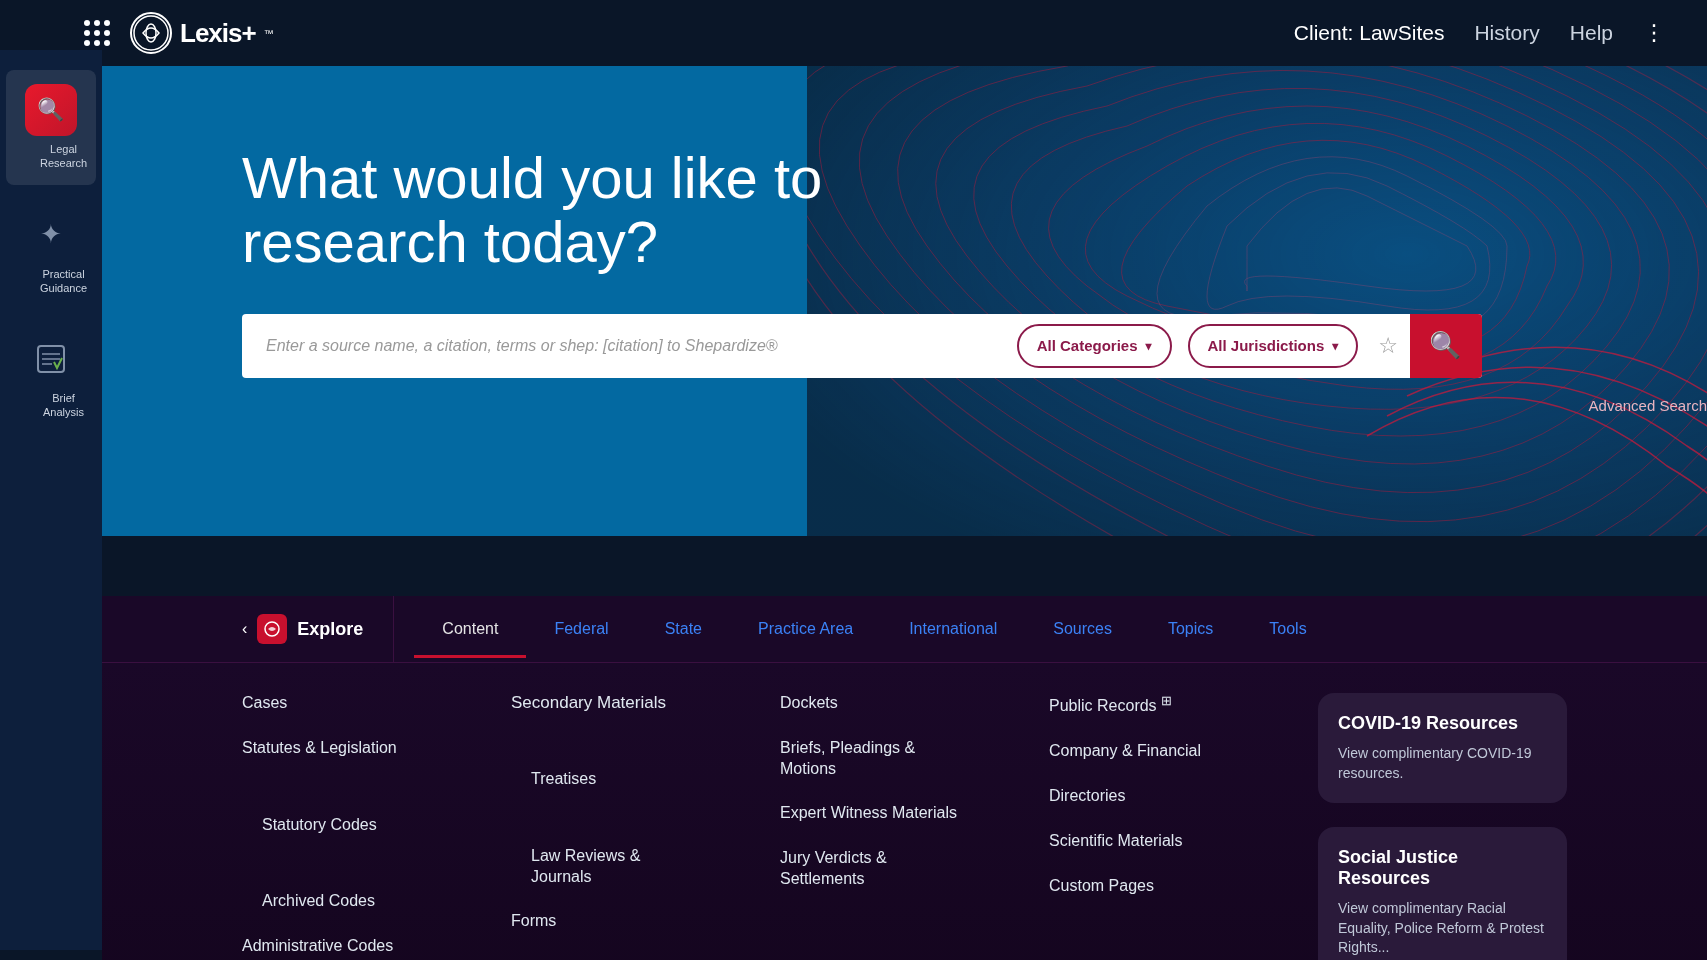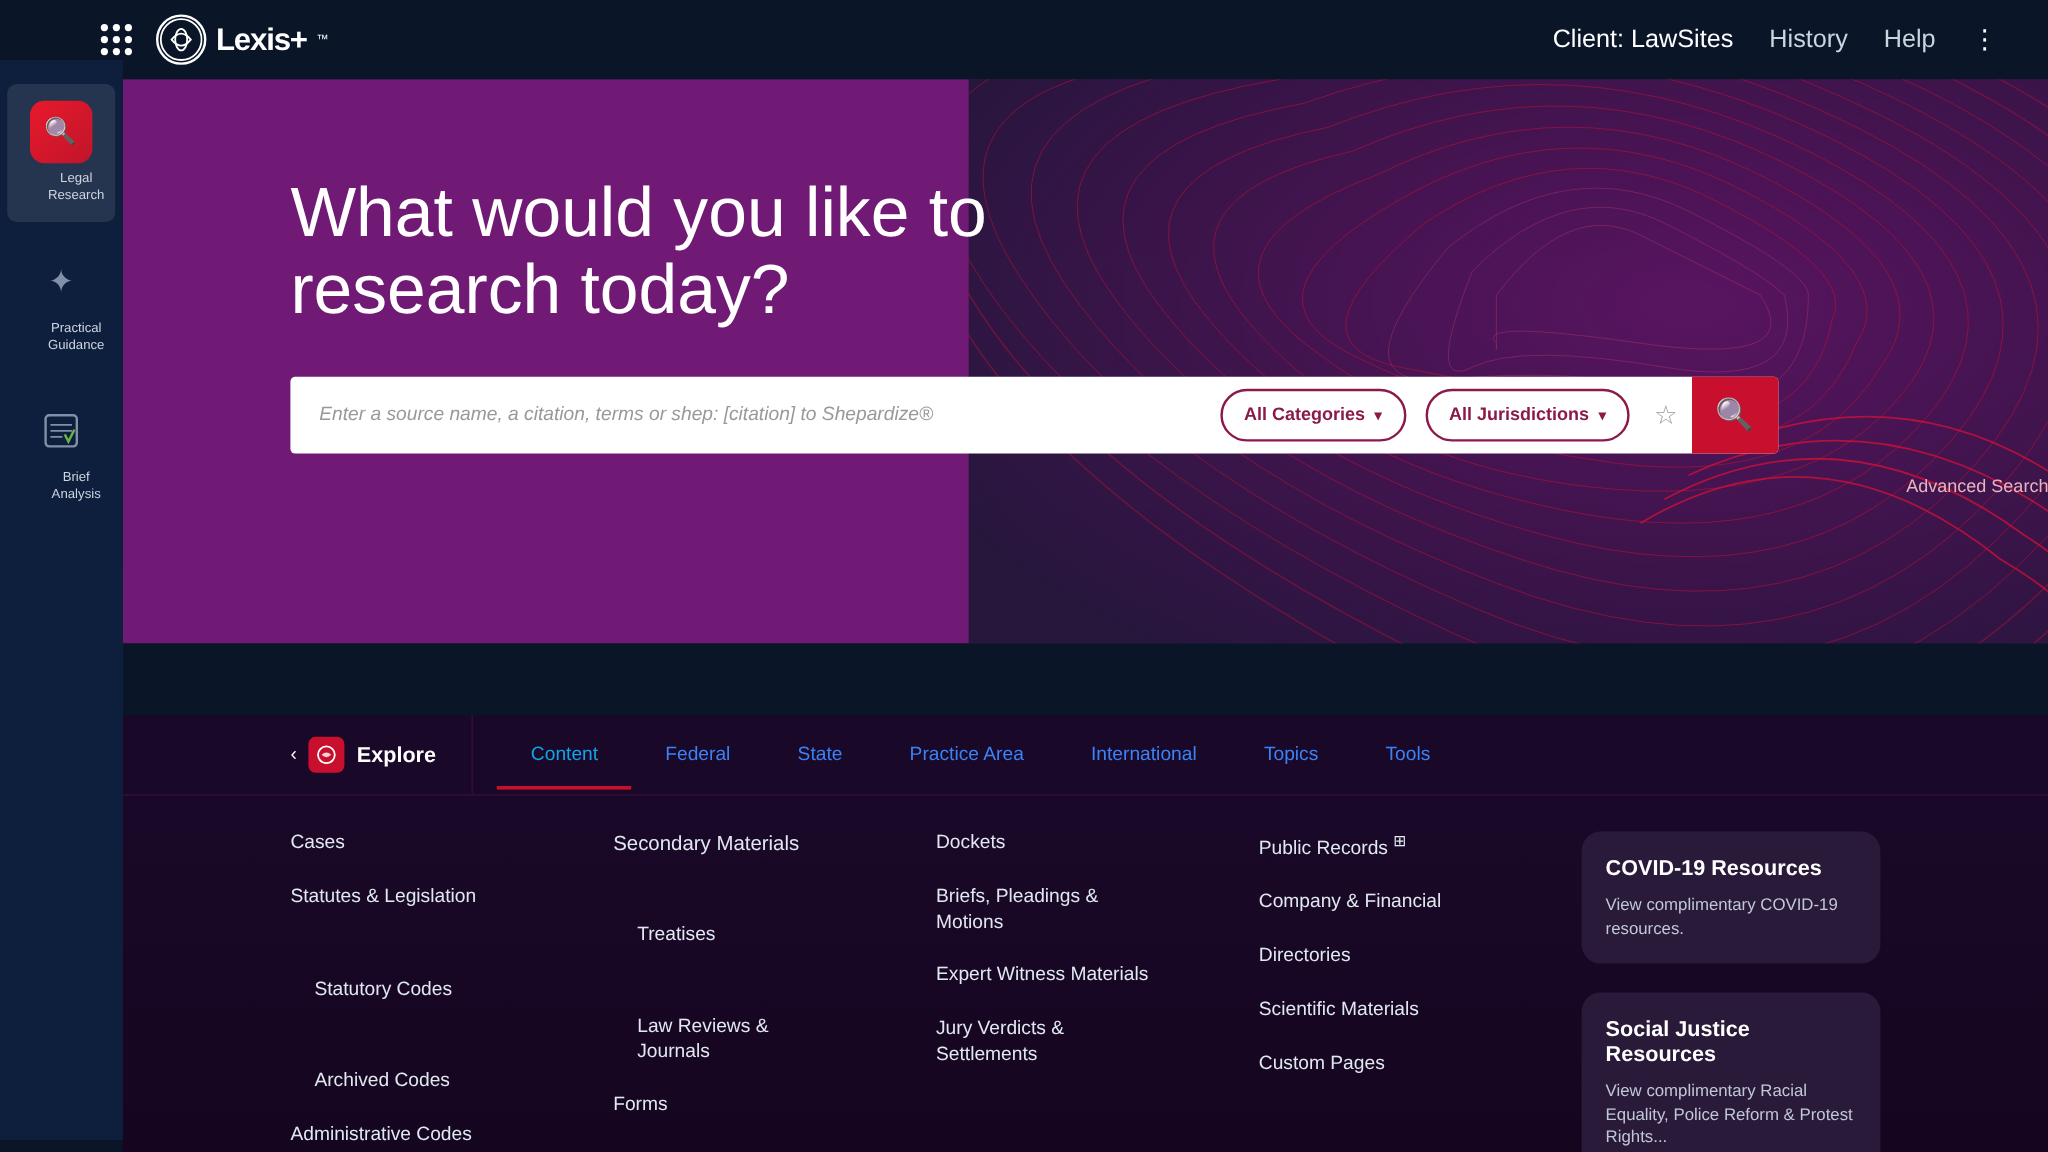--- a/index.html
+++ b/index.html
@@ -83,21 +83,21 @@
     .three-dots {
       font-size: 22px;
       color: white;
       cursor: pointer;
       letter-spacing: 2px;
     }
 
     
     .hero {
       position: relative;
-      background: #701a75;
+      background: #0369a1;
       min-height: 470px;
       overflow: hidden;
     }
     .hero-content {
       position: relative;
       z-index: 2;
       padding: 80px 140px 0 140px;
     }
     .hero-title {
       font-size: 58px;
@@ -289,21 +289,21 @@
     }
     .nav-item {
       padding: 20px 28px;
       font-size: 16px;
       color: #3b82f6;
       cursor: pointer;
       position: relative;
       white-space: nowrap;
     }
     .nav-item.active {
-      color: #0ea5e9;
+      color: #e5e5e5;
     }
     .nav-item.active::after {
       content: '';
       position: absolute;
       bottom: 0;
       left: 0;
       right: 0;
       height: 3px;
       background: #c8102e;
     }
@@ -525,20 +525,23 @@
     <div class="nav-item">
       <span>State</span>
     </div>
     <div class="nav-item">
       <span>Practice Area</span>
     </div>
     <div class="nav-item">
       <span>International</span>
     </div>
     <div class="nav-item">
+      <span>Sources</span>
+    </div>
+    <div class="nav-item">
       <span>Topics</span>
     </div>
     <div class="nav-item">
       <span>Tools</span>
     </div>
   </div>
 </nav>
 
 <div class="dropdown-menu bottom-purple-bg" style="margin-left: 102px;">
 

